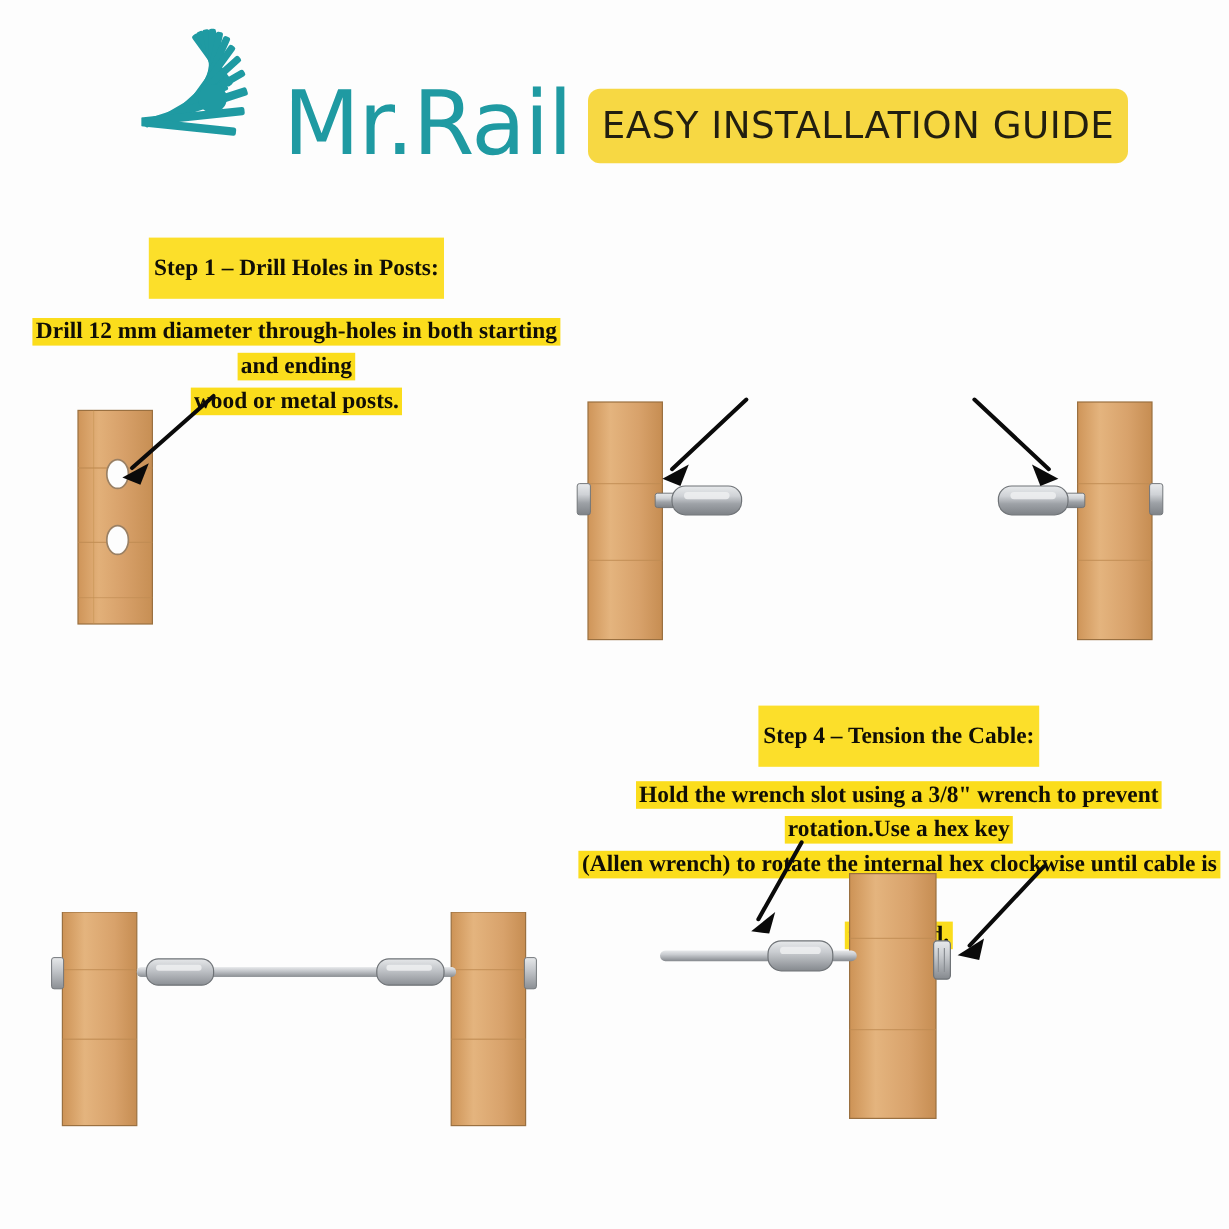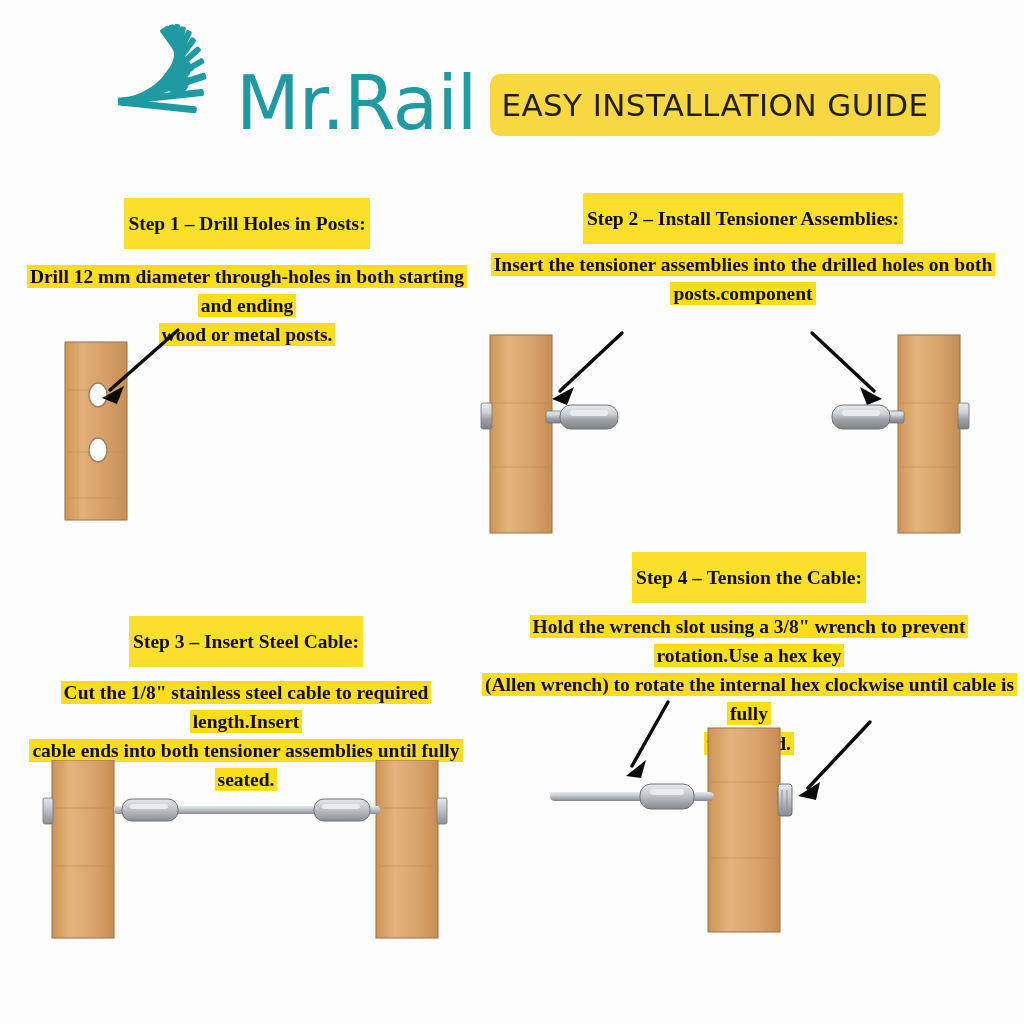--- a/index.html
+++ b/index.html
@@ -52,21 +52,21 @@
     padding:1px 3px;line-height:1.5;
     box-decoration-break:clone;-webkit-box-decoration-break:clone;
   }
 
   #step1{left:12px;top:210px;width:470px;}
   #step1 .step-head{margin-bottom:24px;}
   #step2{left:470px;top:205px;width:546px;}
   #step2 .step-head{margin-bottom:17px;}
   #step3{left:16px;top:628px;width:460px;}
   #step3 .step-head{margin-bottom:22px;}
-  #step4{left:482px;top:564px;width:534px;}
+  #step4{left:482px;top:600px;width:534px;}
   #step4 .step-head{margin-bottom:20px;}
 
   
   .fig{position:absolute;}
   #fig1{left:40px;top:320px;width:260px;height:240px;}
   #fig2a{left:470px;top:325px;width:200px;height:230px;}
   #fig2b{left:780px;top:325px;width:200px;height:230px;}
   #fig3{left:30px;top:760px;width:450px;height:200px;}
   #fig4{left:540px;top:700px;width:340px;height:260px;}
 </style>
@@ -130,28 +130,20 @@
       <line x1="38" y1="22" x2="38" y2="200" stroke="#c3914f" stroke-width="1" opacity=".45"></line>
     </g>
     <ellipse cx="58" cy="75" rx="9" ry="12" fill="#fdfdfd" stroke="#9a8064" stroke-width="1.4"></ellipse>
     <ellipse cx="58" cy="130" rx="9" ry="12" fill="#fdfdfd" stroke="#9a8064" stroke-width="1.4"></ellipse>
     <g stroke="#0a0a0a" fill="#0a0a0a">
       <line x1="138" y1="10" x2="70" y2="70" stroke-width="3.4" stroke-linecap="round"></line>
       <polygon points="62,78 84,66 77,84" stroke="none"></polygon>
     </g>
   </svg>
 
-  <div class="step" id="step2">
-    <div class="step-head">
-      <span>Step 2 – Install Tensioner Assemblies:</span>
-    </div>
-    <div class="step-body">
-      <span>Insert the tensioner assemblies into the drilled holes on both posts.component</span>
-    </div>
-  </div>
 
   <svg class="fig" id="fig2a" viewBox="0 0 200 230">
     <defs>
       <linearGradient id="wood2" x1="0" y1="0" x2="1" y2="0">
         <stop offset="0" stop-color="#cf9559"></stop>
         <stop offset="0.3" stop-color="#e4b47e"></stop>
         <stop offset="0.68" stop-color="#d8a26b"></stop>
         <stop offset="1" stop-color="#c68d52"></stop>
       </linearGradient>
       <linearGradient id="steel2" x1="0" y1="0" x2="0" y2="1">
@@ -189,29 +181,20 @@
       <rect x="106" y="86" width="18" height="12" rx="2" fill="url(#steel2)" stroke="#6f7377" stroke-width=".8"></rect>
       <rect x="52" y="80" width="58" height="24" rx="11" fill="url(#steel2)" stroke="#6f7377" stroke-width="1"></rect>
       <rect x="62" y="85" width="38" height="6" rx="3" fill="#eef0f1" opacity=".85"></rect>
     </g>
     <g stroke="#0a0a0a" fill="#0a0a0a">
       <line x1="32" y1="8" x2="94" y2="66" stroke-width="3.4" stroke-linecap="round"></line>
       <polygon points="102,74 80,62 87,80" stroke="none"></polygon>
     </g>
   </svg>
 
-  <div class="step" id="step3">
-    <div class="step-head">
-      <span>Step 3 – Insert Steel Cable:</span>
-    </div>
-    <div class="step-body">
-      <span>Cut the 1/8" stainless steel cable to required length.Insert</span><br>
-      <span>cable ends into both tensioner assemblies until fully seated.</span>
-    </div>
-  </div>
 
   <svg class="fig" id="fig3" viewBox="0 0 450 200">
     <defs>
       <linearGradient id="wood3" x1="0" y1="0" x2="1" y2="0">
         <stop offset="0" stop-color="#cd9356"></stop>
         <stop offset="0.3" stop-color="#e4b47e"></stop>
         <stop offset="0.7" stop-color="#d8a26b"></stop>
         <stop offset="1" stop-color="#c68d52"></stop>
       </linearGradient>
       <linearGradient id="cable3" x1="0" y1="0" x2="0" y2="1">

